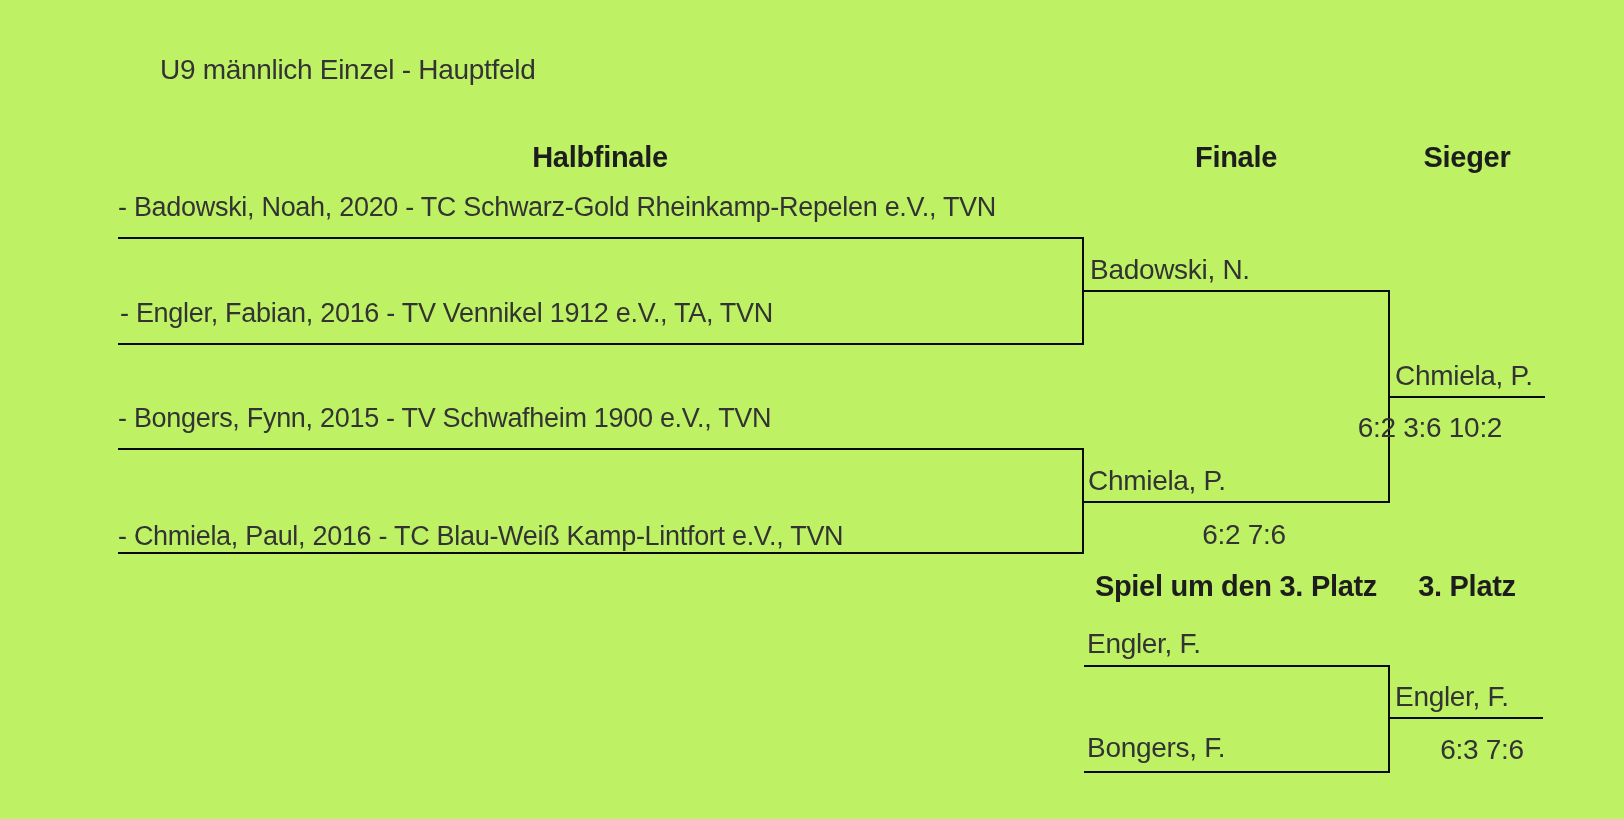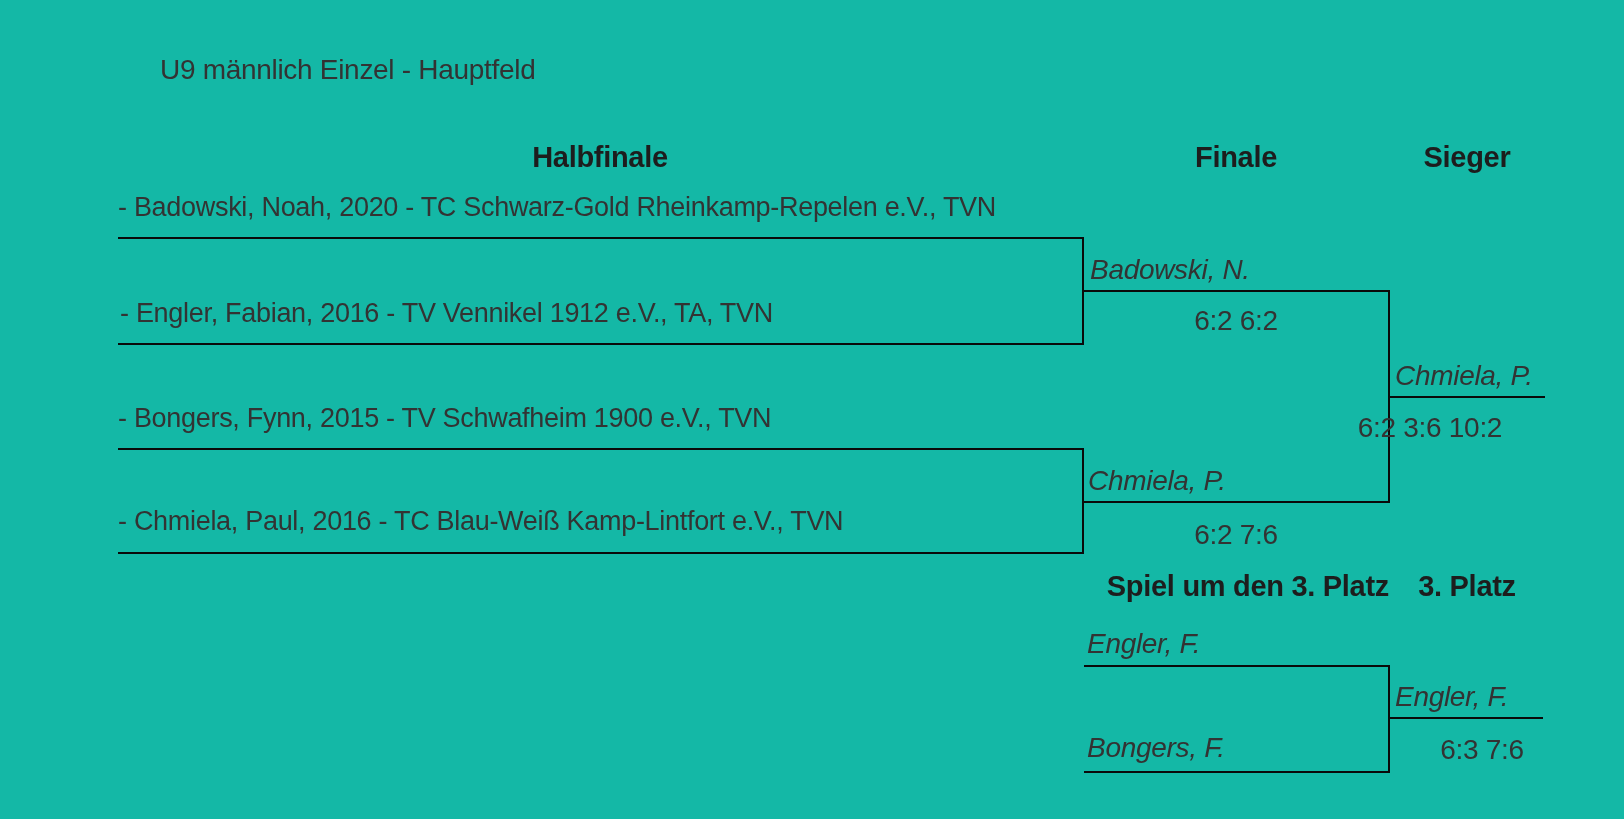--- a/index.html
+++ b/index.html
@@ -4,37 +4,36 @@
 <style>
   html, body {
     margin: 0;
     padding: 0;
     background: #ffffff;
   }
   .canvas {
     position: relative;
     width: 1624px;
     height: 819px;
-    background: #14b8a6;
+    background: #bef264;
     font-family: "Liberation Sans", "DejaVu Sans", sans-serif;
     color: #333333;
     overflow: hidden;
   }
   .txt {
     position: absolute;
     white-space: nowrap;
     font-size: 27px;
     line-height: 30px;
     color: #333333;
     letter-spacing: -0.3px;
   }
   .name {
     font-size: 28px;
     line-height: 31px;
-    font-style: italic;
   }
   .score {
     font-size: 28px;
     line-height: 31px;
     text-align: center;
   }
   .hdr {
     position: absolute;
     white-space: nowrap;
     font-weight: bold;
@@ -72,41 +71,40 @@
 
   <div class="txt" style="left:118px; top:192px;">- Badowski, Noah, 2020 - TC Schwarz-Gold Rheinkamp-Repelen e.V., TVN</div>
   <div class="hline" style="left:118px; top:237px; width:966px;"></div>
 
   <div class="txt" style="left:120px; top:298px;">- Engler, Fabian, 2016 - TV Vennikel 1912 e.V., TA, TVN</div>
   <div class="hline" style="left:118px; top:343px; width:966px;"></div>
 
   <div class="txt" style="left:118px; top:403px;">- Bongers, Fynn, 2015 - TV Schwafheim 1900 e.V., TVN</div>
   <div class="hline" style="left:118px; top:448px; width:966px;"></div>
 
-  <div class="txt" style="left:118px; top:506px;">- Chmiela, Paul, 2016 - TC Blau-Weiß Kamp-Lintfort e.V., TVN</div>
+  <div class="txt" style="left:118px; top:521px;">- Chmiela, Paul, 2016 - TC Blau-Weiß Kamp-Lintfort e.V., TVN</div>
   <div class="hline" style="left:118px; top:552px; width:966px;"></div>
 
   <div class="vline" style="left:1082px; top:237px; height:108px;"></div>
   <div class="vline" style="left:1082px; top:448px; height:106px;"></div>
 
   <div class="txt name" style="left:1090px; top:254px;">Badowski, N.</div>
   <div class="hline" style="left:1082px; top:290px; width:308px;"></div>
-  <div class="txt score" style="left:1083px; width:306px; top:305px;">6:2 6:2</div>
 
   <div class="txt name" style="left:1088px; top:465px;">Chmiela, P.</div>
   <div class="hline" style="left:1082px; top:501px; width:308px;"></div>
-  <div class="txt score" style="left:1083px; width:306px; top:519px;">6:2 7:6</div>
+  <div class="txt score" style="left:1083px; width:306px; top:519px;padding-left:8px;">6:2 7:6</div>
 
   <div class="vline" style="left:1388px; top:290px; height:213px;"></div>
 
   <div class="txt name" style="left:1395px; top:360px;">Chmiela, P.</div>
   <div class="hline" style="left:1388px; top:396px; width:157px;"></div>
   <div class="txt score" style="left:1352px; width:156px; top:412px;">6:2 3:6 10:2</div>
 
-  <div class="hdr" style="left:1083px; width:306px; top:570px;text-align:right;">Spiel um den 3. Platz</div>
+  <div class="hdr" style="left:1083px; width:306px; top:570px;">Spiel um den 3. Platz</div>
   <div class="hdr" style="left:1389px; width:156px; top:570px;">3. Platz</div>
 
   <div class="txt name" style="left:1087px; top:628px;">Engler, F.</div>
   <div class="hline" style="left:1084px; top:665px; width:306px;"></div>
 
   <div class="txt name" style="left:1087px; top:732px;">Bongers, F.</div>
   <div class="hline" style="left:1084px; top:771px; width:306px;"></div>
 
   <div class="vline" style="left:1388px; top:665px; height:108px;"></div>
 

